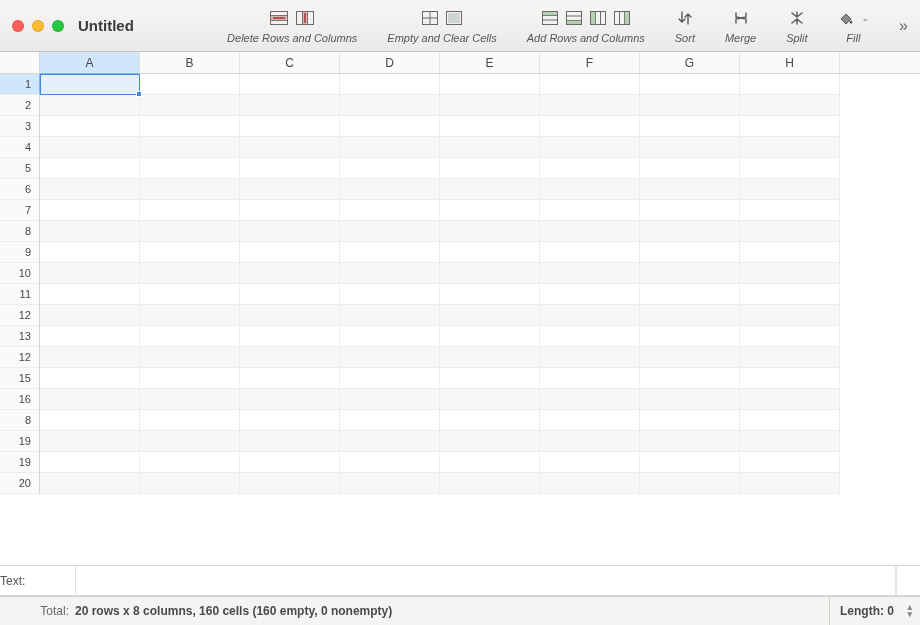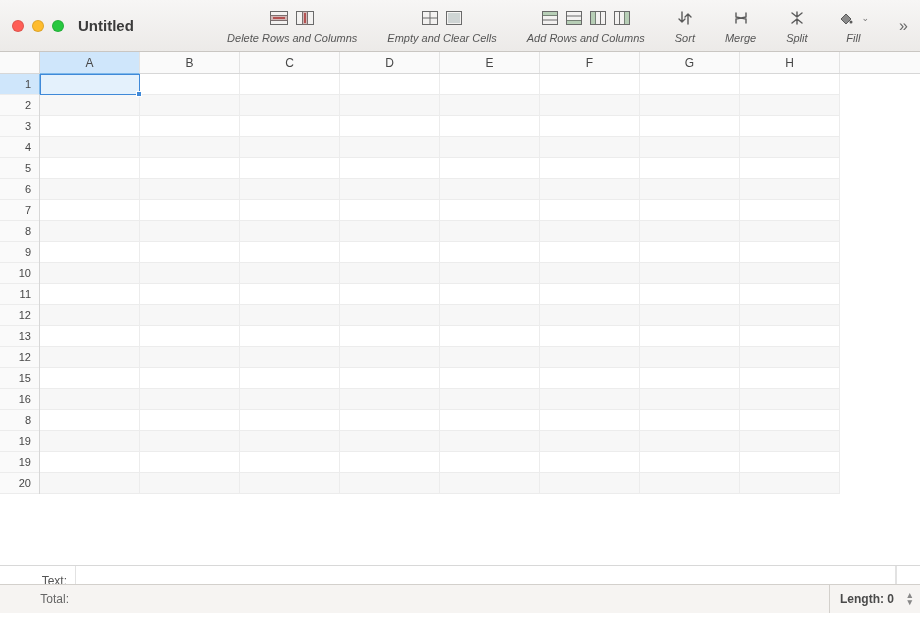--- a/index.html
+++ b/index.html
@@ -35,25 +35,25 @@
   .row-h { height:21px; line-height:21px; text-align:right; padding-right:8px; font-size:11px; color:#474747; border-bottom:1px solid #ececec;}
   .row-h.sel { background:#cfe6fb; border-right:1px solid #7db8ea; margin-right:-1px; position:relative; }
   .grid { position:absolute; left:40px; top:22px; }
   .grow { display:flex; height:21px; }
   .grow.even { background:#f7f7f7; }
   .gcell { width:100px; height:21px; border-right:1px solid #ececec; border-bottom:1px solid #ececec; }
   .sel-cell { position:absolute; left:40px; top:22px; width:100px; height:21px; background:#e4f1fc; border:1px solid #3f89d8; }
   .sel-cell .handle { position:absolute; right:-3px; bottom:-3px; width:6px; height:6px; background:#3f89d8; border:1px solid #fff; }
 
   .textbar { position:absolute; bottom:29px; left:0; right:0; height:31px; display:flex; align-items:center; background:#fff; border-top:1px solid #d8d8d8; border-bottom:1px solid #d8d8d8;}
-  .textbar .lab { width:75px; text-align:right; padding-right:8px; font-size:12px; color:#555; }
+  .textbar .lab { width:75px; text-align:left; padding-right:8px; font-size:12px; color:#555; }
   .textbar input { flex:1; height:100%; border:none; border-left:1px solid #e2e2e2; border-right:1px solid #e2e2e2; padding:0 8px; font-size:12px; outline:none; }
   .textbar .stepper { width:24px; height:100%; border-left:1px solid #e2e2e2; display:flex; flex-direction:column; }
 
-  .statusbar { position:absolute; bottom:12px; left:0; right:0; height:29px; display:flex; align-items:center; background:#f6f4f2; border-top:1px solid #d3d0cc; font-size:12px; color:#4a4a4a;}
+  .statusbar { position:absolute; bottom:0; left:0; right:0; height:29px; display:flex; align-items:center; background:#f6f4f2; border-top:1px solid #d3d0cc; font-size:12px; color:#4a4a4a;}
   .statusbar .tot-lab { width:75px; text-align:right; padding-right:6px; color:#666;}
   .statusbar .tot-val { font-weight:600; }
   .statusbar .len { margin-left:auto; border-left:1px solid #d3d0cc; height:100%; display:flex; align-items:center; padding:0 26px 0 10px; font-weight:600; position:relative;}
   .statusbar .len .chev { position:absolute; right:8px; font-size:9px; color:#888; line-height:7px;}
 </style>
 </head>
 <body>
 
 <div class="titlebar">
   <div class="traffic">
@@ -438,17 +438,18 @@
 </div>
 
 <div class="textbar">
   <div class="lab">Text:</div>
   <input type="text" value="" style="">
   <div class="stepper"></div>
 </div>
 
 <div class="statusbar">
   <div class="tot-lab">Total:</div>
+  <div class="tot-val">20 rows x 8 columns, 160 cells (160 empty, 0 nonempty)</div>
   <div class="len">
     <span>Length: 0</span>
     <span class="chev">▴<br>▾</span>
   </div>
 </div>
 
 </body></html>

